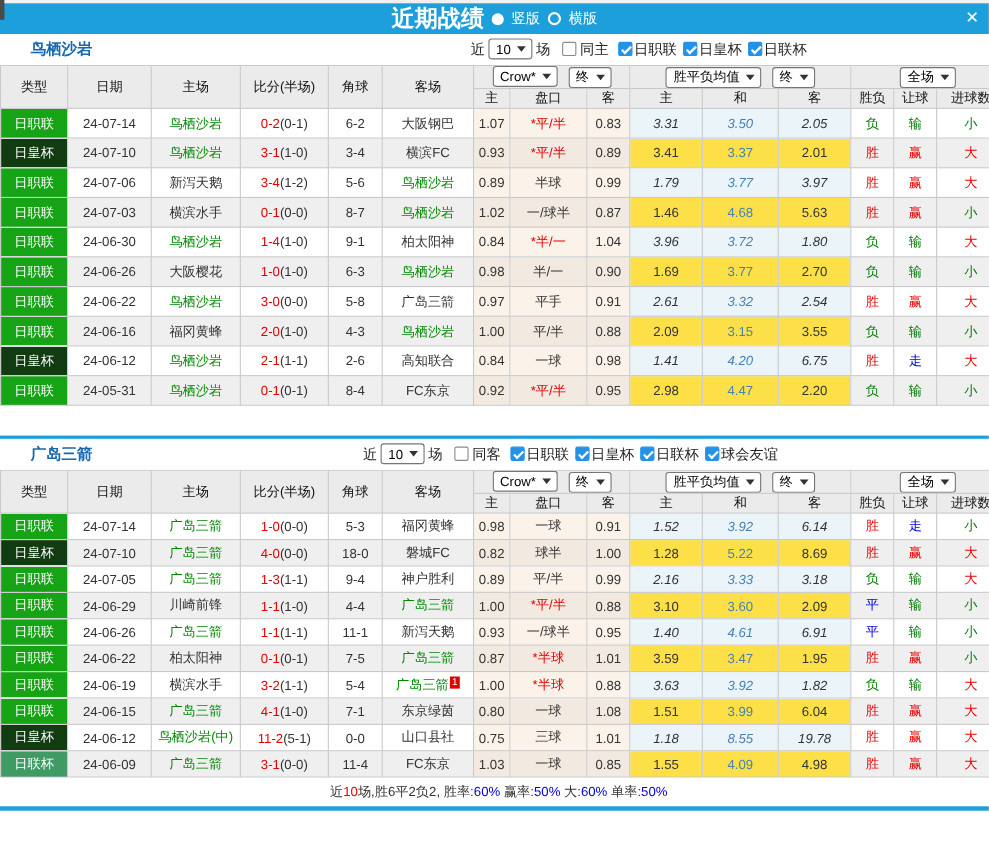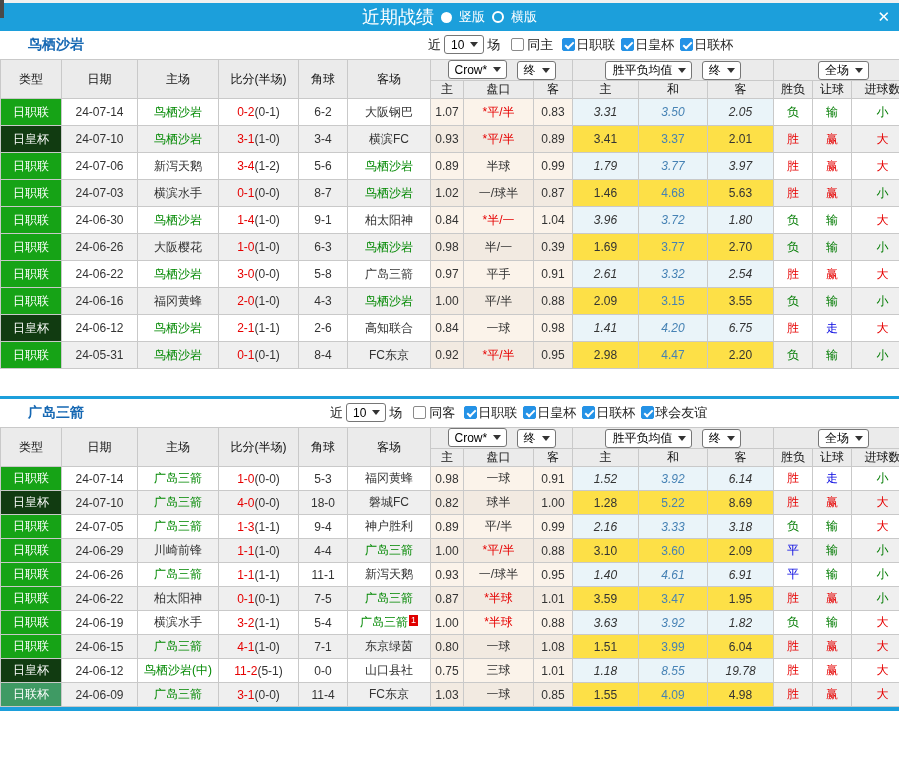--- a/index.html
+++ b/index.html
@@ -3,21 +3,21 @@
 <meta charset="utf-8">
 <style>
   * { box-sizing: border-box; margin: 0; padding: 0; }
   body { width: 899px; height: 778px; overflow: hidden; background: #fff;
          font-family: "Liberation Sans", "DejaVu Sans", sans-serif; position: relative; }
   .artifact { position:absolute; left:0; top:0; width:4px; height:18px; background:#4a4a4a; z-index:5; }
   .top-strip { height:3px; background:#F0F0F0; }
 
   .titlebar { height:28px; background:#1C9FDB; color:#fff; display:flex; align-items:center;
               justify-content:center; gap:7px; position:relative; }
-  .titlebar .ttl { font-size:18px; font-weight:normal;text-align:right; }
+  .titlebar .ttl { font-size:21px; font-weight:bold;text-align:right; }
   .titlebar .opt { font-size:13px; }
   .radio { display:inline-block; width:11px; height:11px; border-radius:50%; background:#fff; }
   .radio.empty { background:transparent; border:2px solid #fff; width:12px; height:12px; }
   .close-x { position:absolute; right:9px; top:5px; font-size:15px; font-weight:bold; color:#fff;
              cursor:pointer; line-height:18px; }
 
   .teambar { height:28px; position:relative; background:#fff; }
   .teambar .teamname { position:absolute; left:28px; top:5px; font-size:14px; font-weight:bold; color:#1668B3; }
   .filters { position:absolute; top:4px; display:flex; align-items:center; gap:3px; font-size:13px; color:#222; }
   .sec-0 .filters { left:428px; }
@@ -261,21 +261,21 @@
         </tr>
         <tr class="even">
           <td class="c-type" style="background: rgb(22, 163, 22);">日职联</td>
           <td class="plain">24-06-26</td>
           <td class="plain">大阪樱花</td>
           <td class="plain"><span class="score-main">1-0</span><span class="score-half">(1-0)</span></td>
           <td class="plain">6-3</td>
           <td class="plain focus">鸟栖沙岩</td>
           <td class="odds">0.98</td>
           <td class="odds hc">半/一</td>
-          <td class="odds">0.39</td>
+          <td class="odds">0.90</td>
           <td class="avg">1.69</td>
           <td class="avg draw">3.77</td>
           <td class="avg">2.70</td>
           <td class="plain t-g">负</td>
           <td class="plain t-g">输</td>
           <td class="plain t-g">小</td>
         </tr>
         <tr class="odd">
           <td class="c-type" style="background: rgb(22, 163, 22);">日职联</td>
           <td class="plain">24-06-22</td>
@@ -613,15 +613,16 @@
           <td class="odds">0.85</td>
           <td class="avg">1.55</td>
           <td class="avg draw">4.09</td>
           <td class="avg">4.98</td>
           <td class="plain t-r">胜</td>
           <td class="plain t-r">赢</td>
           <td class="plain t-r">大</td>
         </tr>
       </tbody>
   </table>
+  <div class="summary" id="summary-1"><span class="t-k">近</span><span class="t-r">10</span><span class="t-k">场,胜6平2负2, 胜率:</span><span class="t-b">60%</span><span class="t-k"> 赢率:</span><span class="t-b">50%</span><span class="t-k"> 大:</span><span class="t-b">60%</span><span class="t-k"> 单率:</span><span class="t-b">50%</span></div>
 </div>
 
 <div class="bottom-sep"></div>
 
 </body></html>

